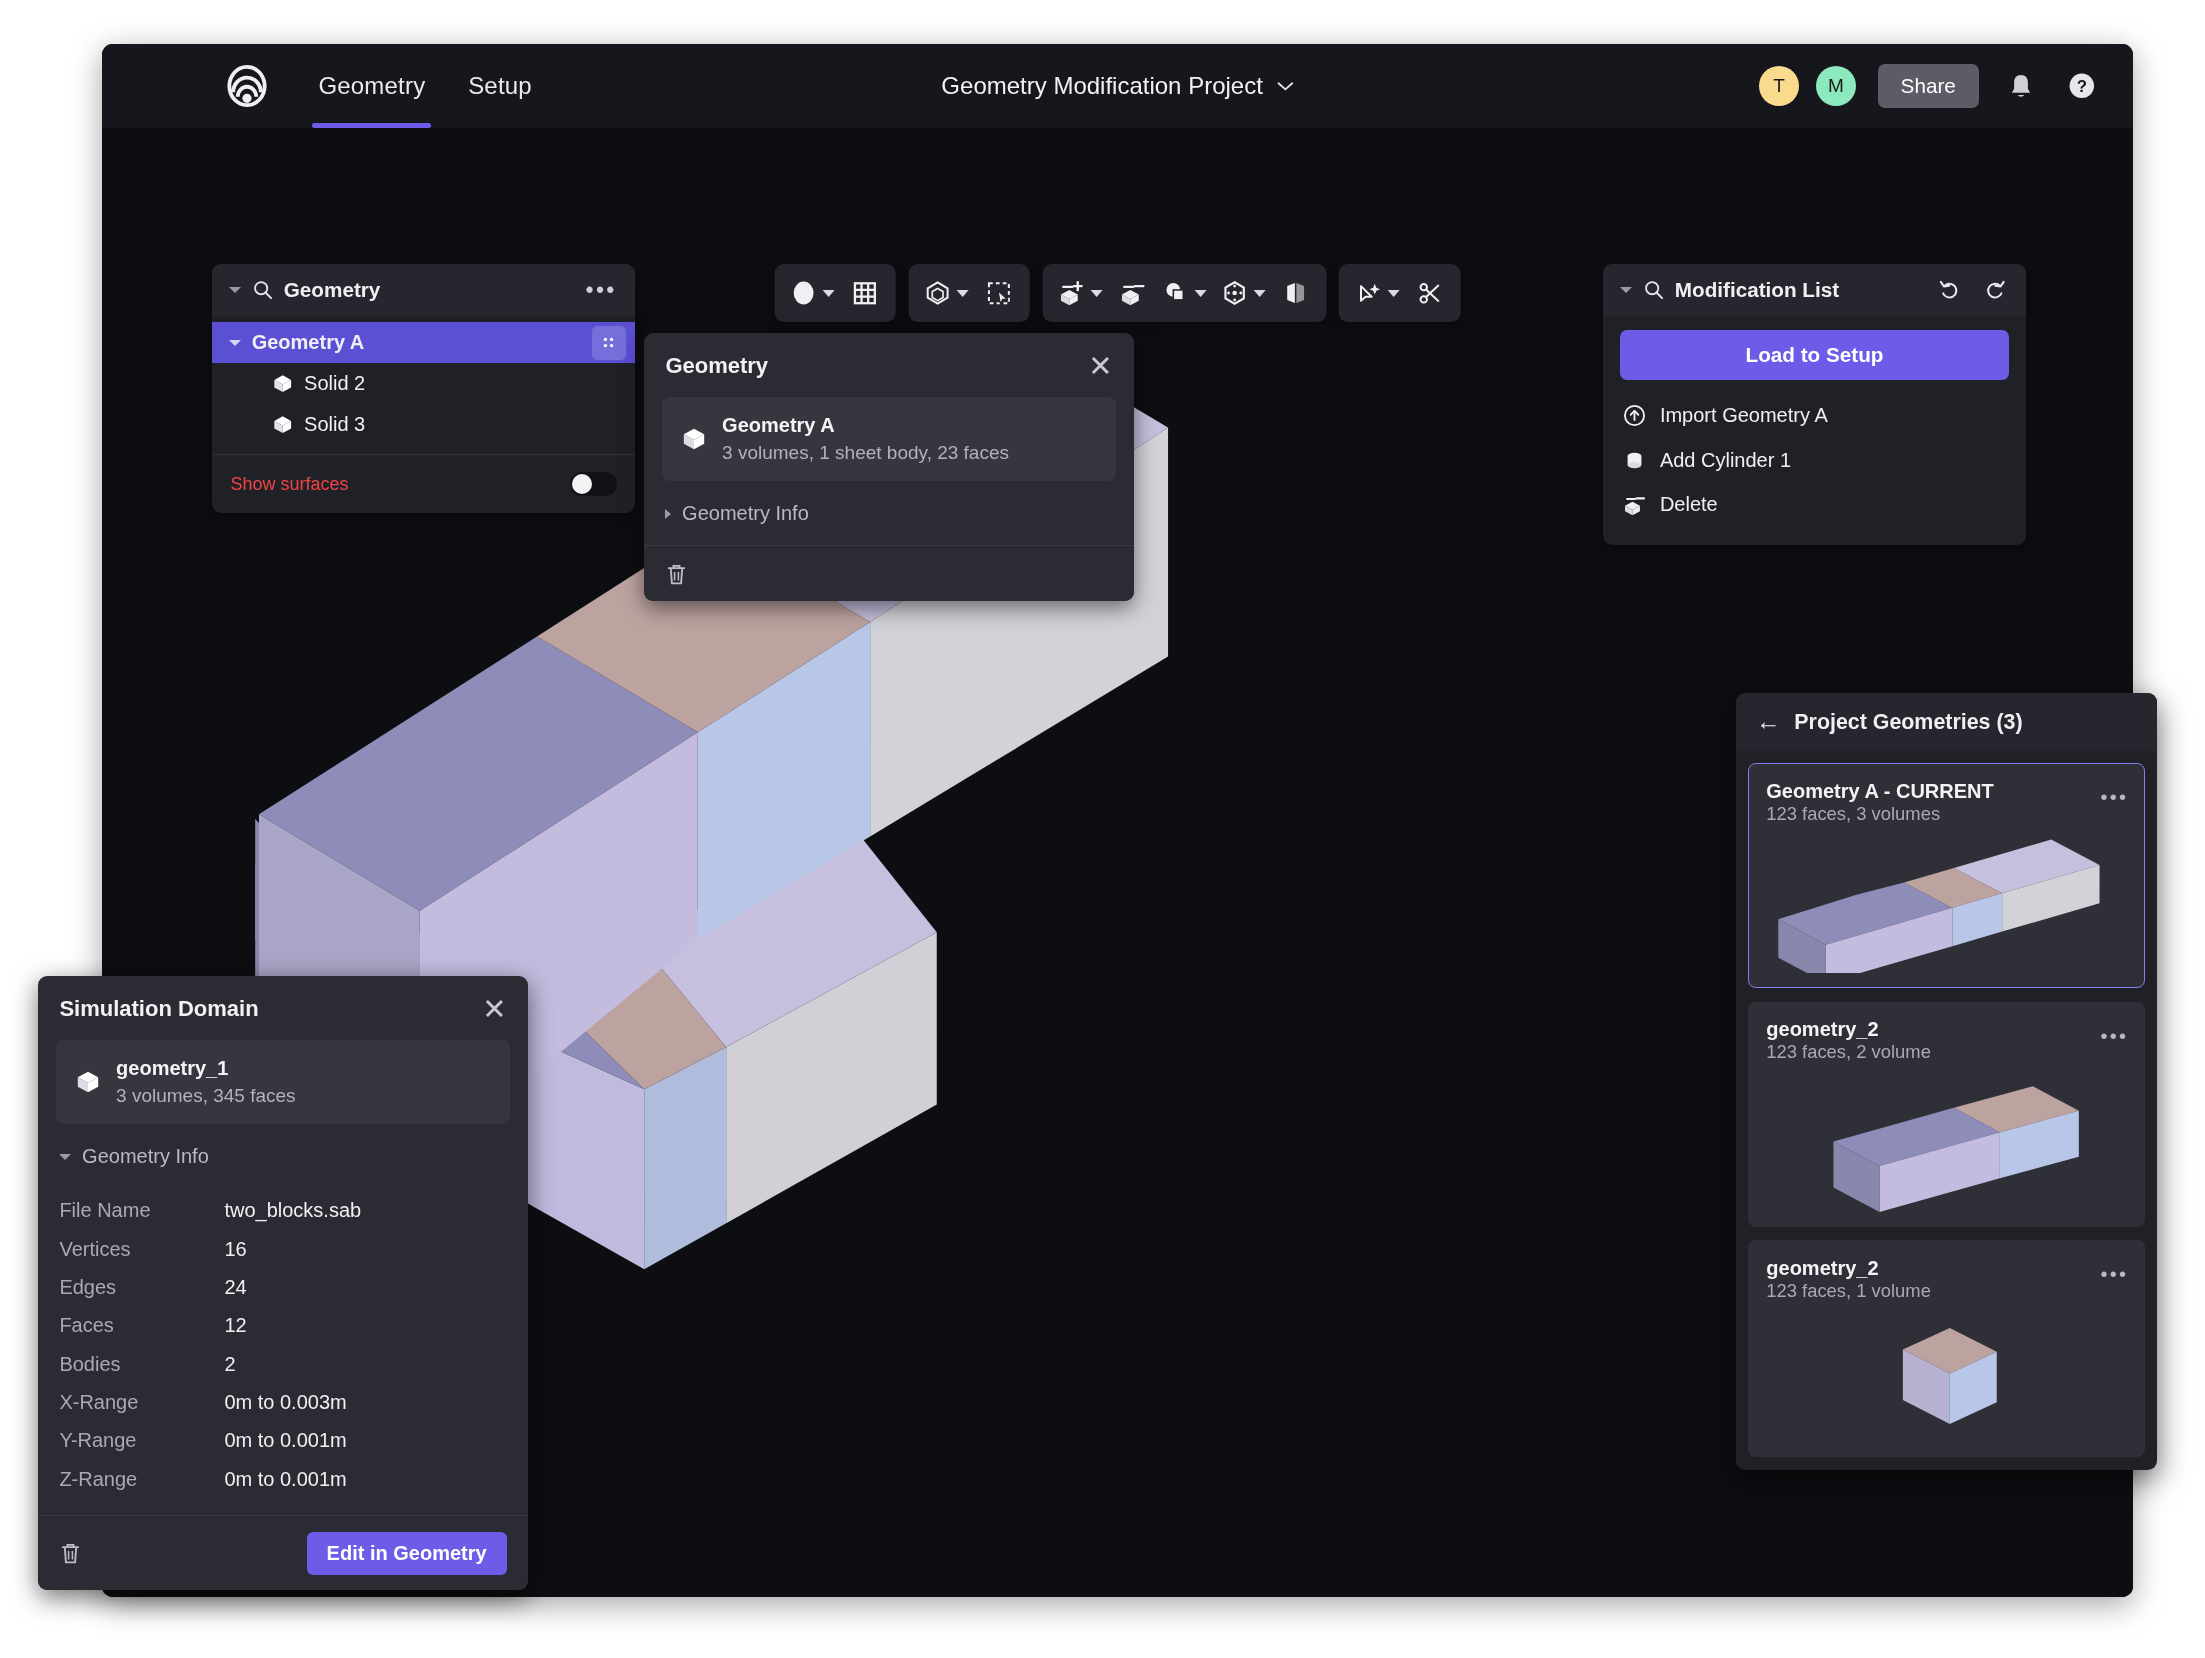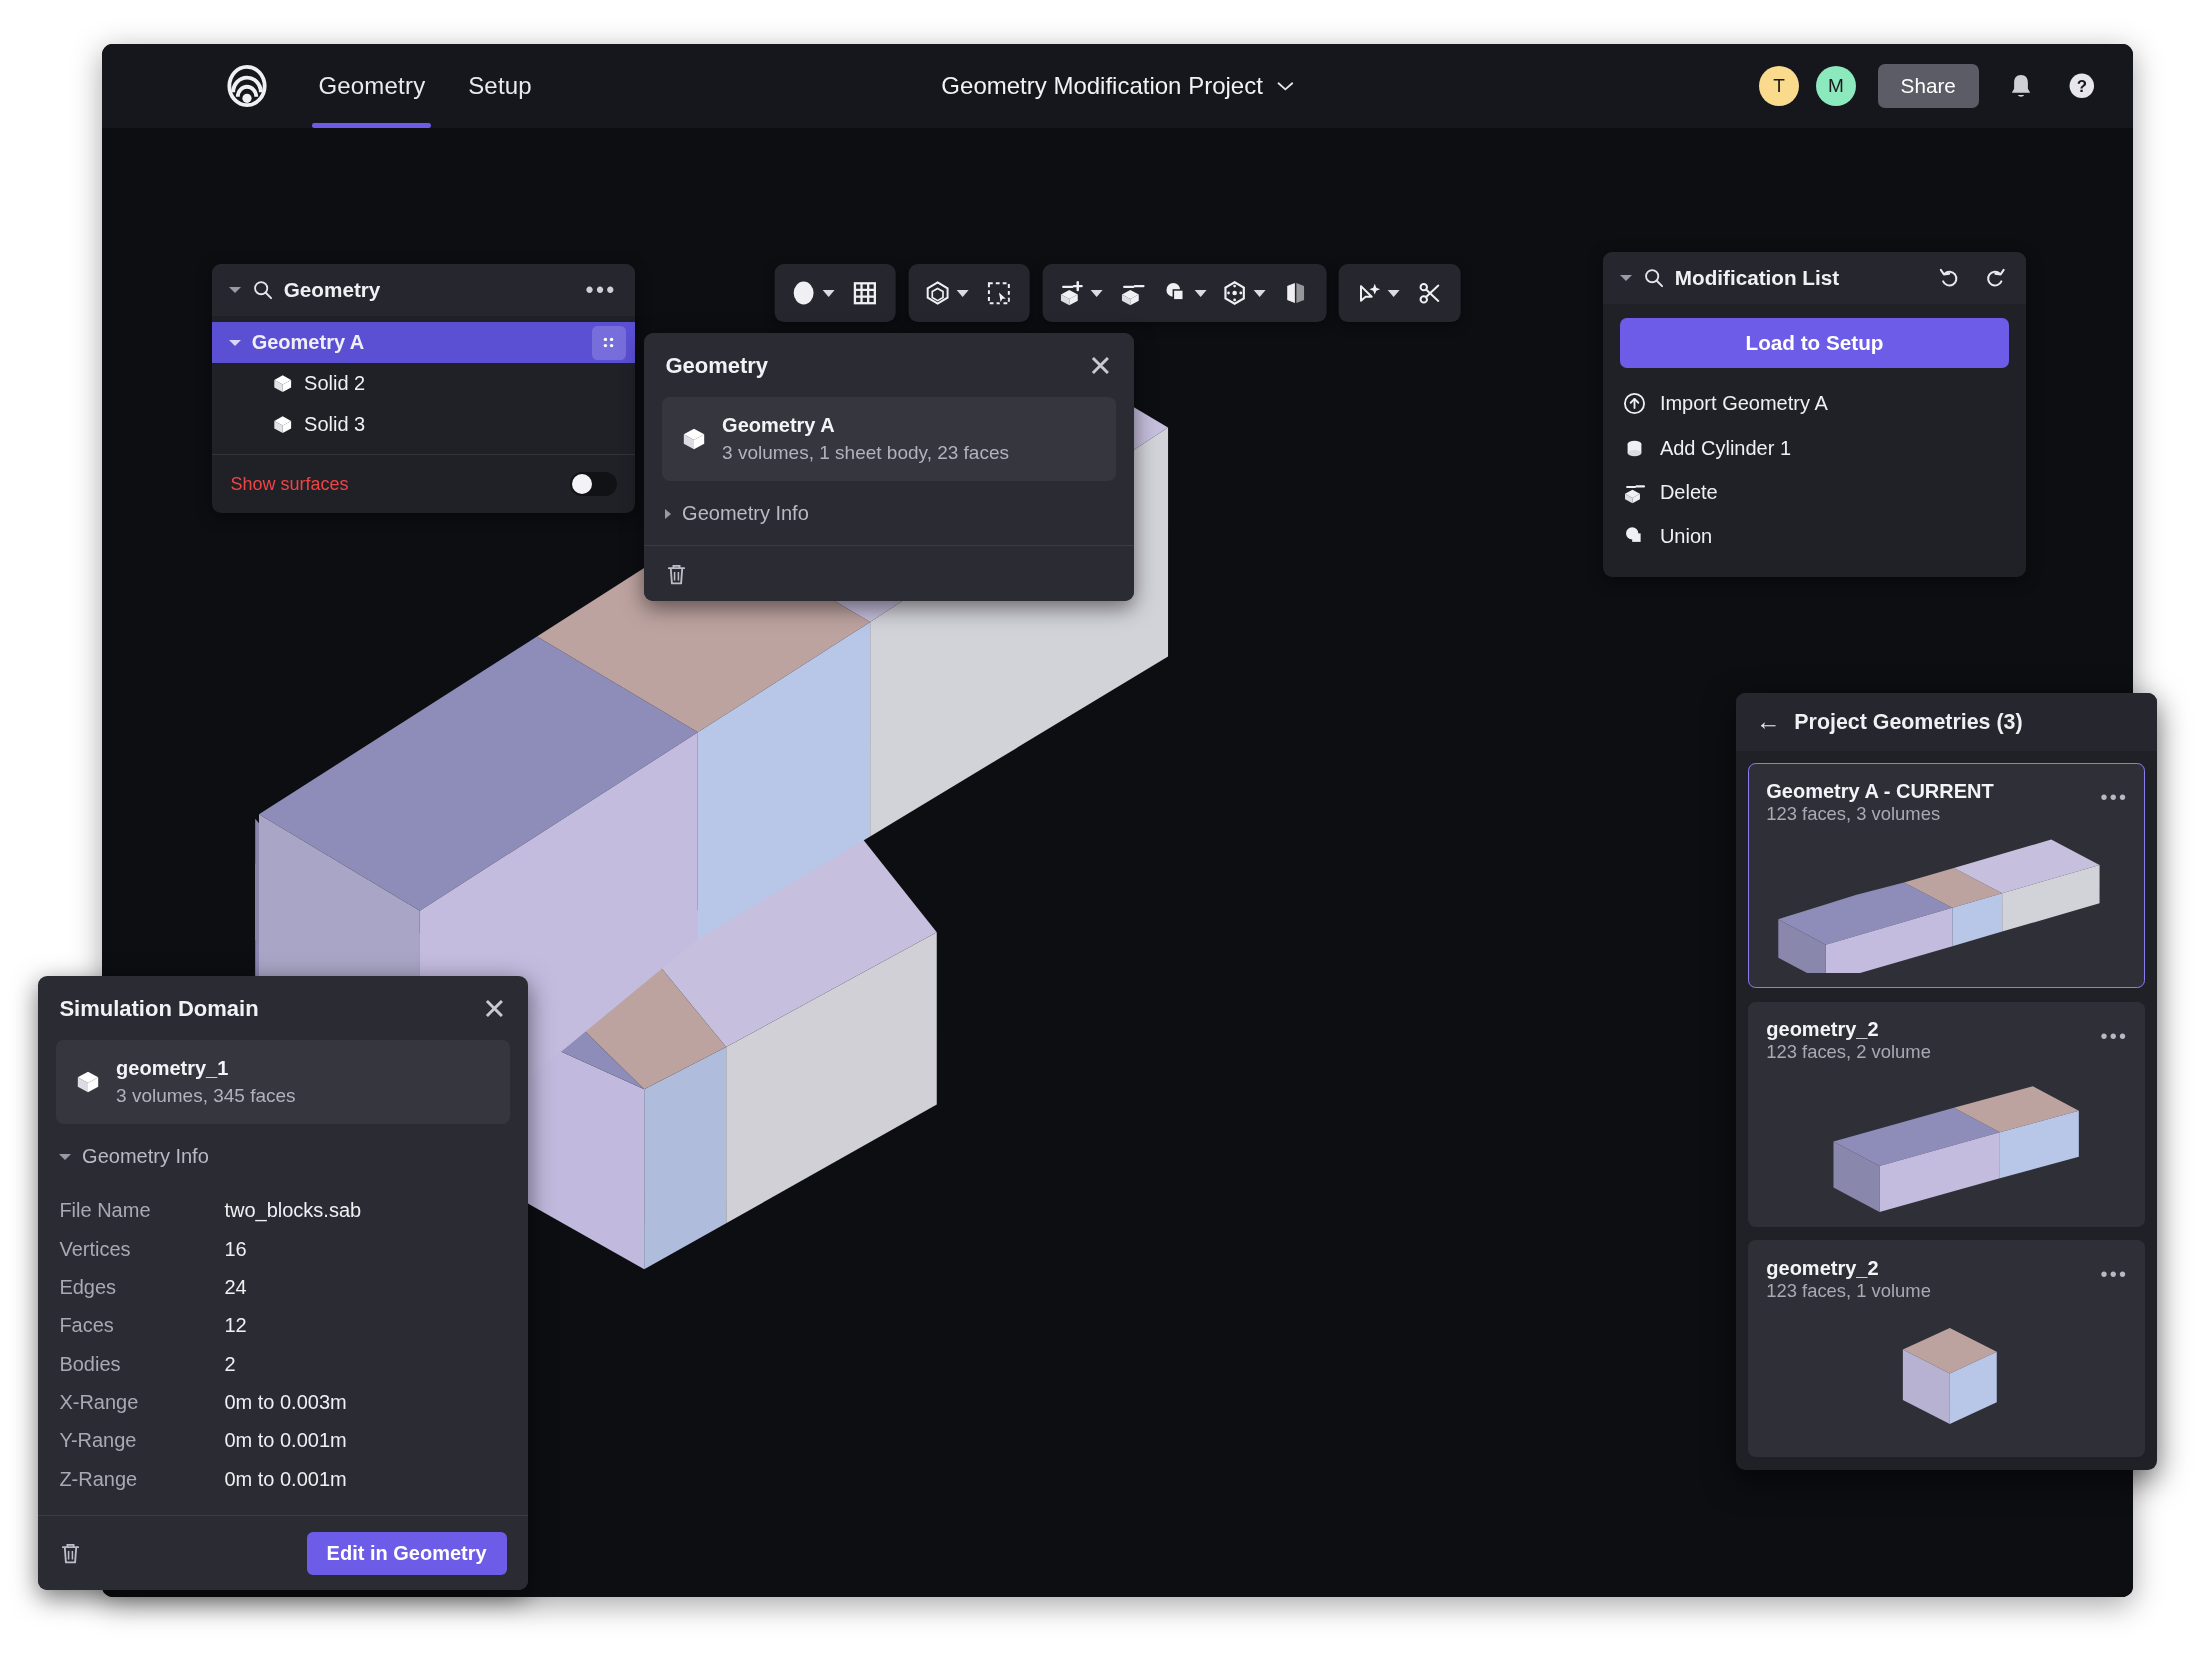--- a/index.html
+++ b/index.html
@@ -292,21 +292,21 @@
     border-top: 0.8px solid #3a3b43;
     padding: 15.3px 21.4px;
     display: flex; align-items: center;
     background: #2b2c33;
   }
   .popup-foot.with-action { justify-content: space-between; }
 
   
   .mod-panel {
     position: absolute;
-    right: 107px; top: 124px;
+    right: 107px; top: 136px;
     width: 423px;
     background: #202127;
     border-radius: 9.2px;
     overflow: hidden;
     box-shadow: 0 3.8px 15.3px rgba(0,0,0,.4);
   }
   .mod-head {
     height: 52px;
     display: flex; align-items: center;
     padding: 0 18.4px 0 17px;
@@ -768,29 +768,20 @@
               <polygon points="14,13 25,19 14,25 3,19" fill="#f0f0f4"></polygon>
               <polygon points="3,19 14,25 14,33 3,27" fill="#dcdce2"></polygon>
               <polygon points="25,19 14,25 14,33 25,27" fill="#f0f0f4"></polygon>
               <line x1="20" y1="8" x2="31" y2="8" stroke="#f0f0f4" stroke-width="3.2" stroke-linecap="round"></line>
               <line x1="6" y1="9" x2="18" y2="9" stroke="#f0f0f4" stroke-width="3" stroke-linecap="round"></line>
             </svg>
           </span>
           <span>Delete</span>
         </div>
 
-        <div class="mod-item">
-          <span class="ic">
-            <svg width="23" height="23" viewBox="0 0 30 30">
-              <circle cx="12" cy="11" r="8" fill="#f0f0f4"></circle>
-              <rect x="12" y="11" width="11" height="11" fill="#f0f0f4"></rect>
-            </svg>
-          </span>
-          <span>Union</span>
-        </div>
       </div>
     </div>
 
   </div>
 </div>
 
 <div class="sim-panel">
   <div class="popup-head">
     <span class="t">Simulation Domain</span>
     <span class="close-x">✕</span>

